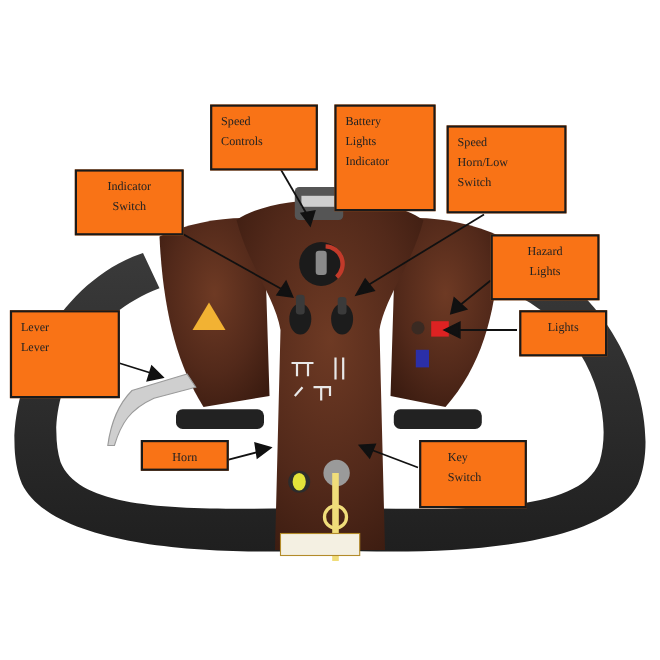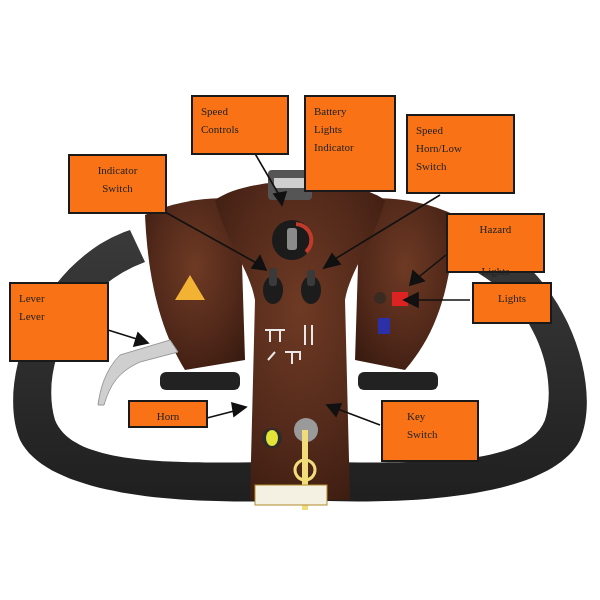--- a/index.html
+++ b/index.html
@@ -134,21 +134,21 @@
     <span>Speed</span>
     <span>Horn/Low</span>
     <span>Switch</span>
   </div>
 
   <div class="label-box center" style="left:68px; top:154px; width:99px; height:60px;">
     <span>Indicator</span>
     <span>Switch</span>
   </div>
 
-  <div class="label-box center" style="left:446px; top:213px; width:99px; height:60px;gap:24px;">
+  <div class="label-box center" style="left:446px; top:213px; width:99px; height:60px;">
     <span>Hazard</span>
     <span>Lights</span>
   </div>
 
   <div class="label-box center" style="left:472px; top:282px; width:80px; height:42px;">
     <span>Lights</span>
   </div>
 
   <div class="label-box" style="left:9px; top:282px; width:100px; height:80px;">
     <span>Lever</span>

